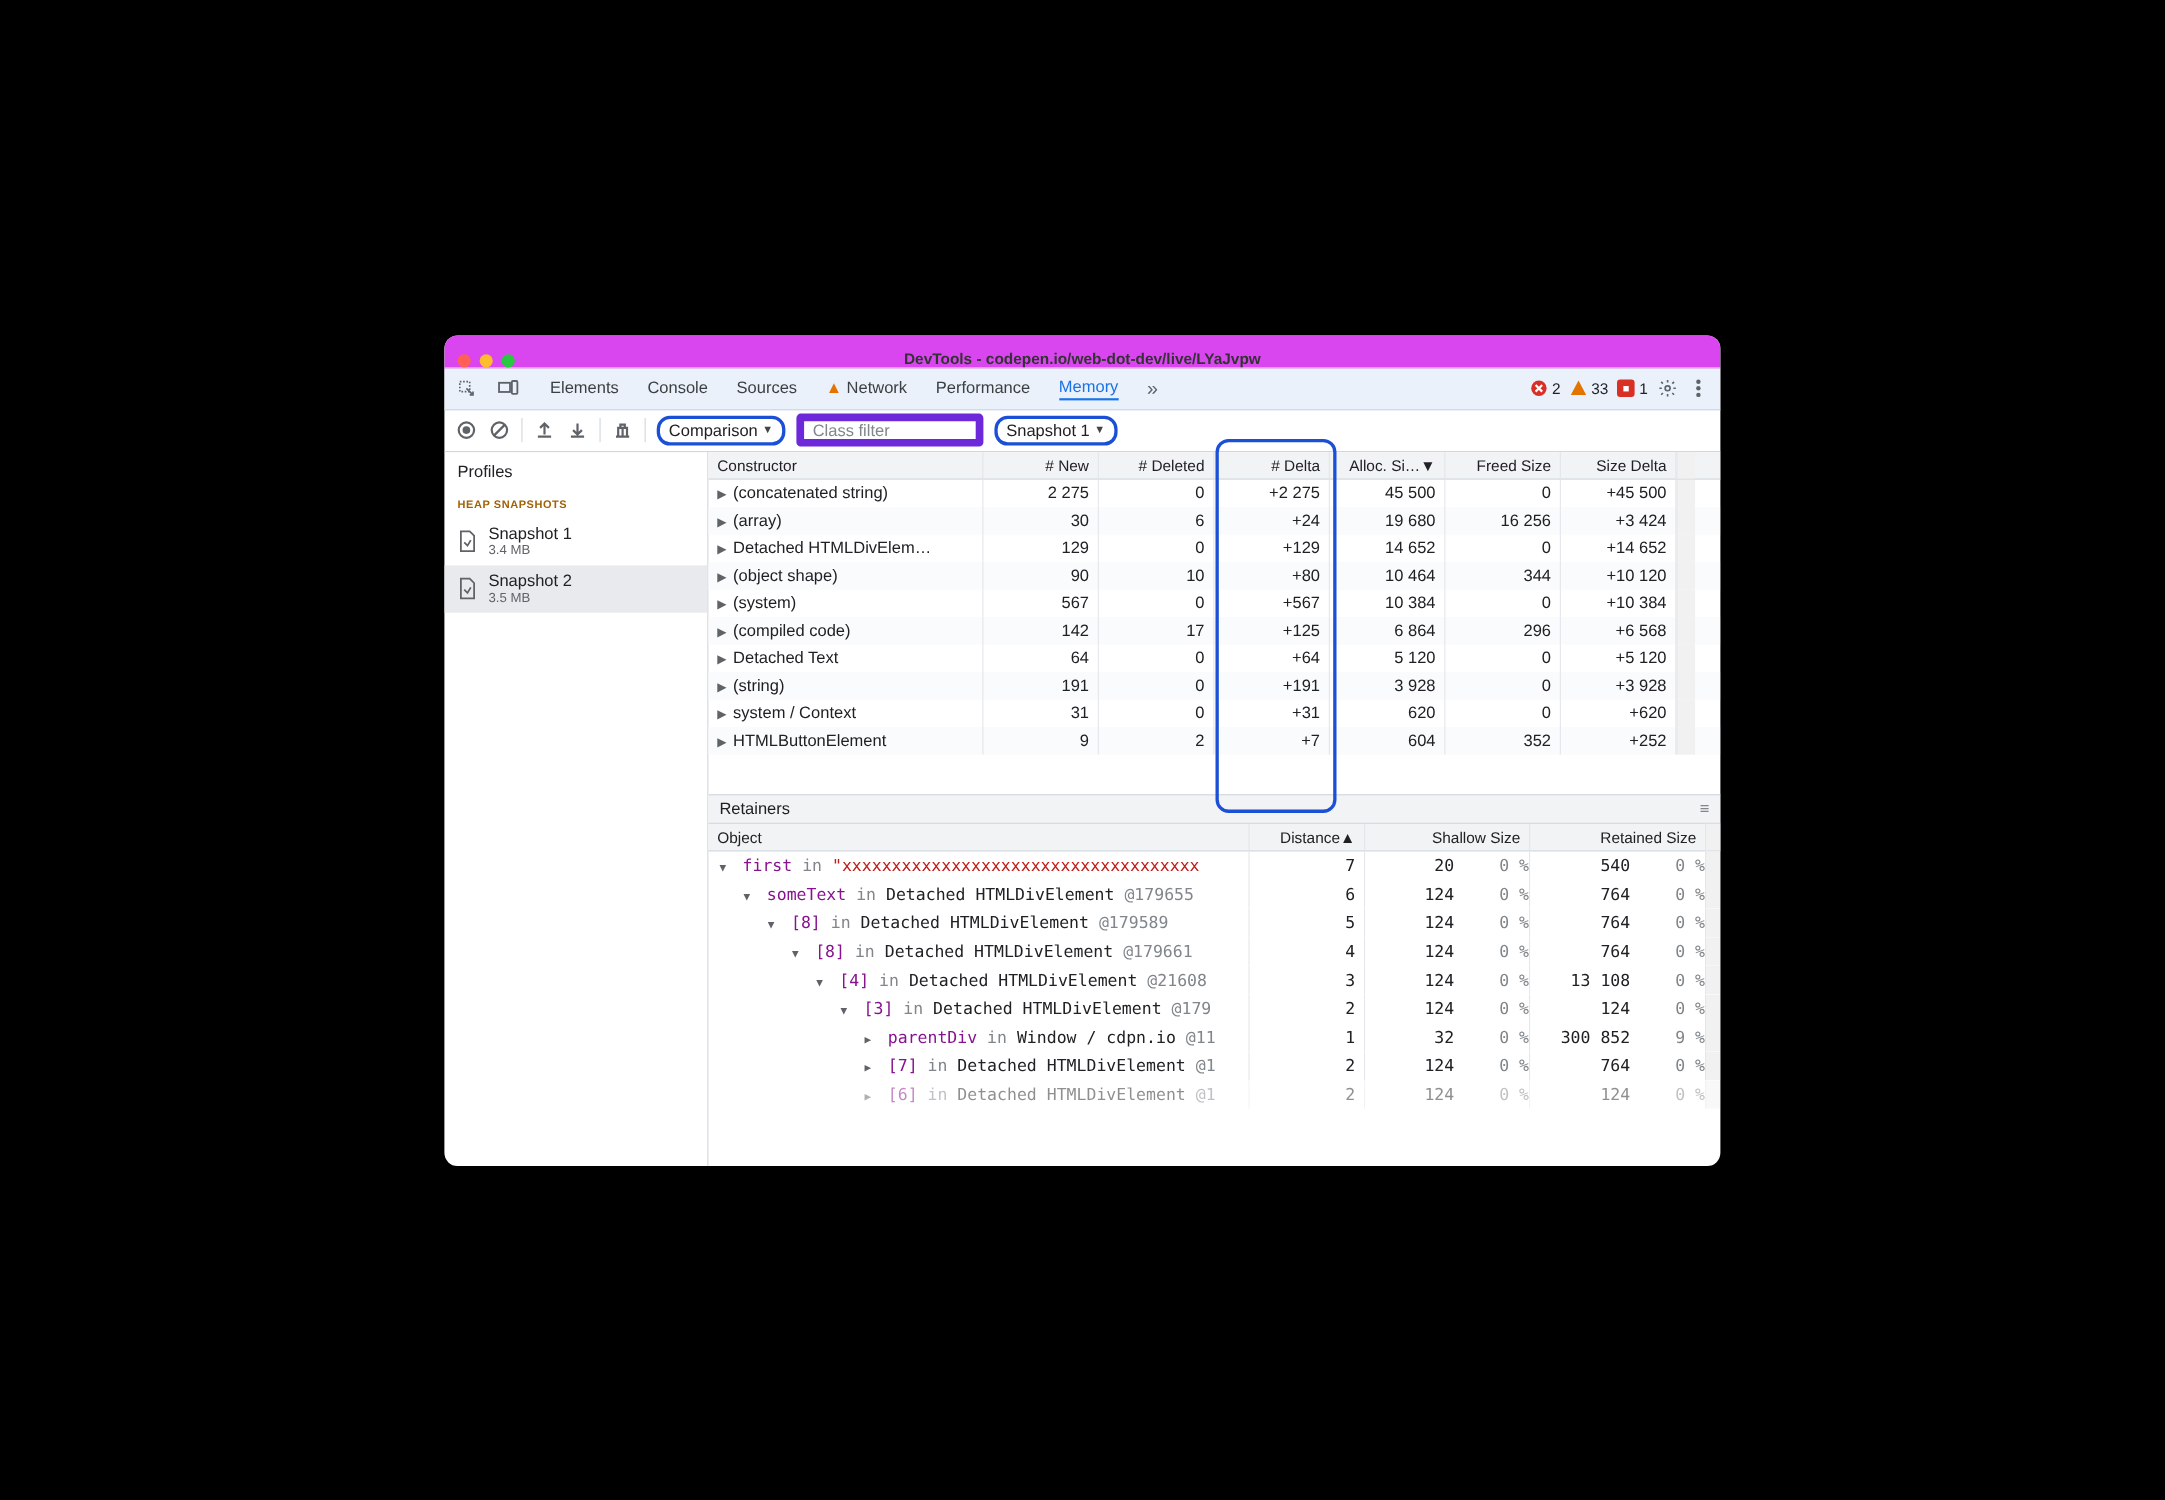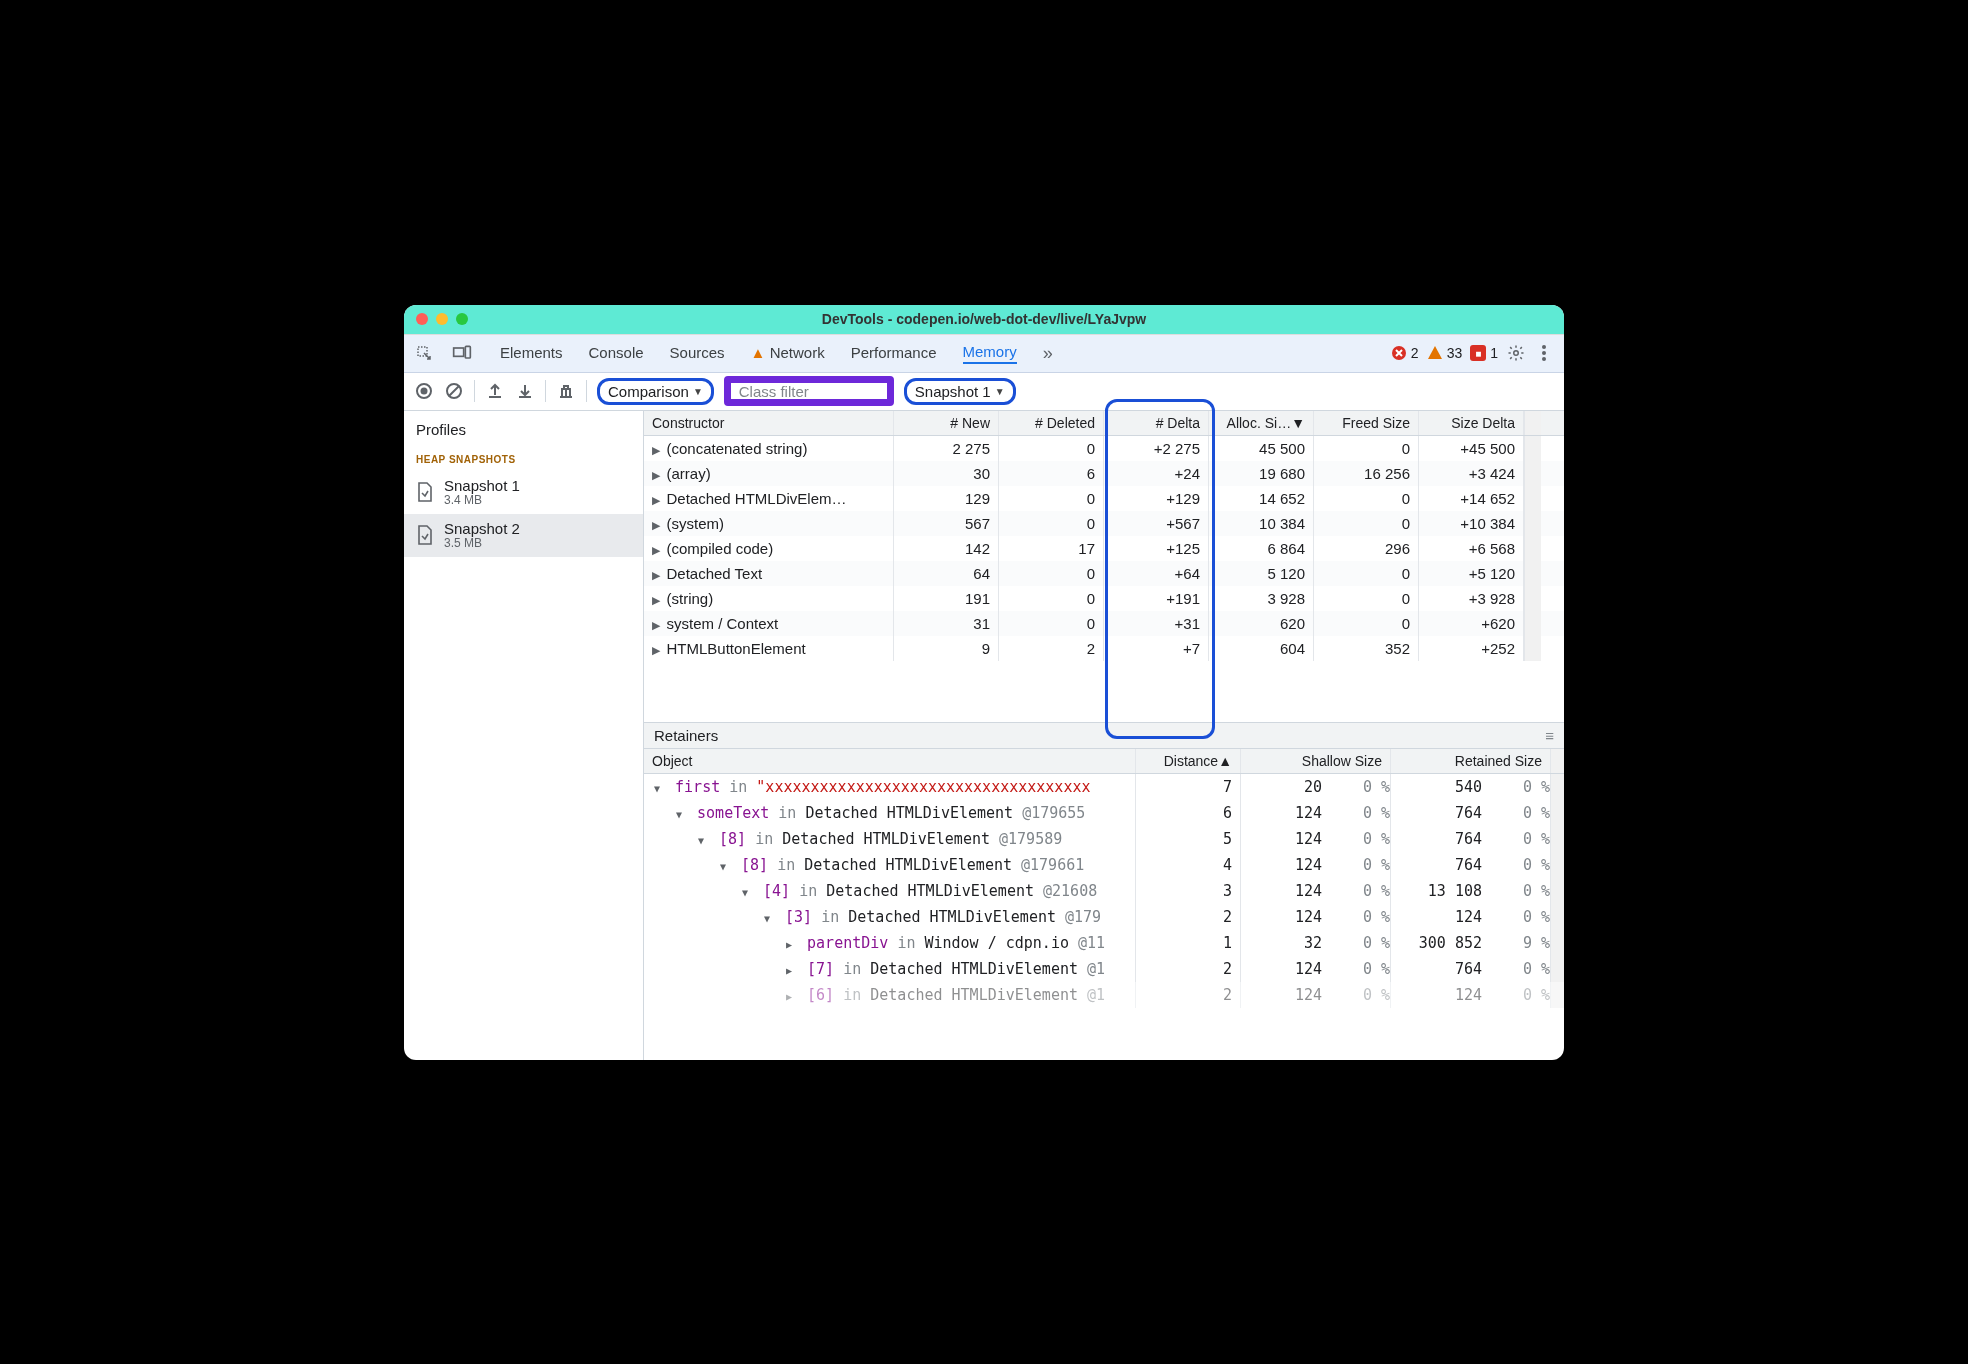--- a/index.html
+++ b/index.html
@@ -19,23 +19,23 @@
     height: 755px;
     background: #fff;
     border-radius: 12px;
     box-shadow: 0 30px 60px rgba(0,0,0,.5);
     overflow: hidden;
     display: flex;
     flex-direction: column;
   }
   .titlebar {
     height: 30px;
-    background: #5eead4;
+    background: #d946ef;
     display: flex;
-    align-items: center;
+    align-items: flex-end;
     position: relative;
     border-bottom: 1px solid #ddd;
     flex-shrink: 0;
   }
   .traffic { display: flex; gap: 8px; padding-left: 12px; }
   .dot { width: 12px; height: 12px; border-radius: 50%; }
   .dot.r{background:#ff5f57}.dot.y{background:#febc2e}.dot.g{background:#28c840}
   .titletext {
     position: absolute; left: 0; right: 0; text-align: center;
     font-weight: 600; font-size: 14px; color: #333;
@@ -302,20 +302,30 @@
             <div class="col-con"><span class="disc">▶</span>Detached HTMLDivElem…</div>
             <div class="col-n">129</div>
             <div class="col-n">0</div>
             <div class="col-n">+129</div>
             <div class="col-n">14 652</div>
             <div class="col-n">0</div>
             <div class="col-n">+14 652</div>
             <div class="scrollhint"></div>
           </div>
           <div class="row">
+            <div class="col-con"><span class="disc">▶</span>(object shape)</div>
+            <div class="col-n">90</div>
+            <div class="col-n">10</div>
+            <div class="col-n">+80</div>
+            <div class="col-n">10 464</div>
+            <div class="col-n">344</div>
+            <div class="col-n">+10 120</div>
+            <div class="scrollhint"></div>
+          </div>
+          <div class="row">
             <div class="col-con"><span class="disc">▶</span>(system)</div>
             <div class="col-n">567</div>
             <div class="col-n">0</div>
             <div class="col-n">+567</div>
             <div class="col-n">10 384</div>
             <div class="col-n">0</div>
             <div class="col-n">+10 384</div>
             <div class="scrollhint"></div>
           </div>
           <div class="row">

